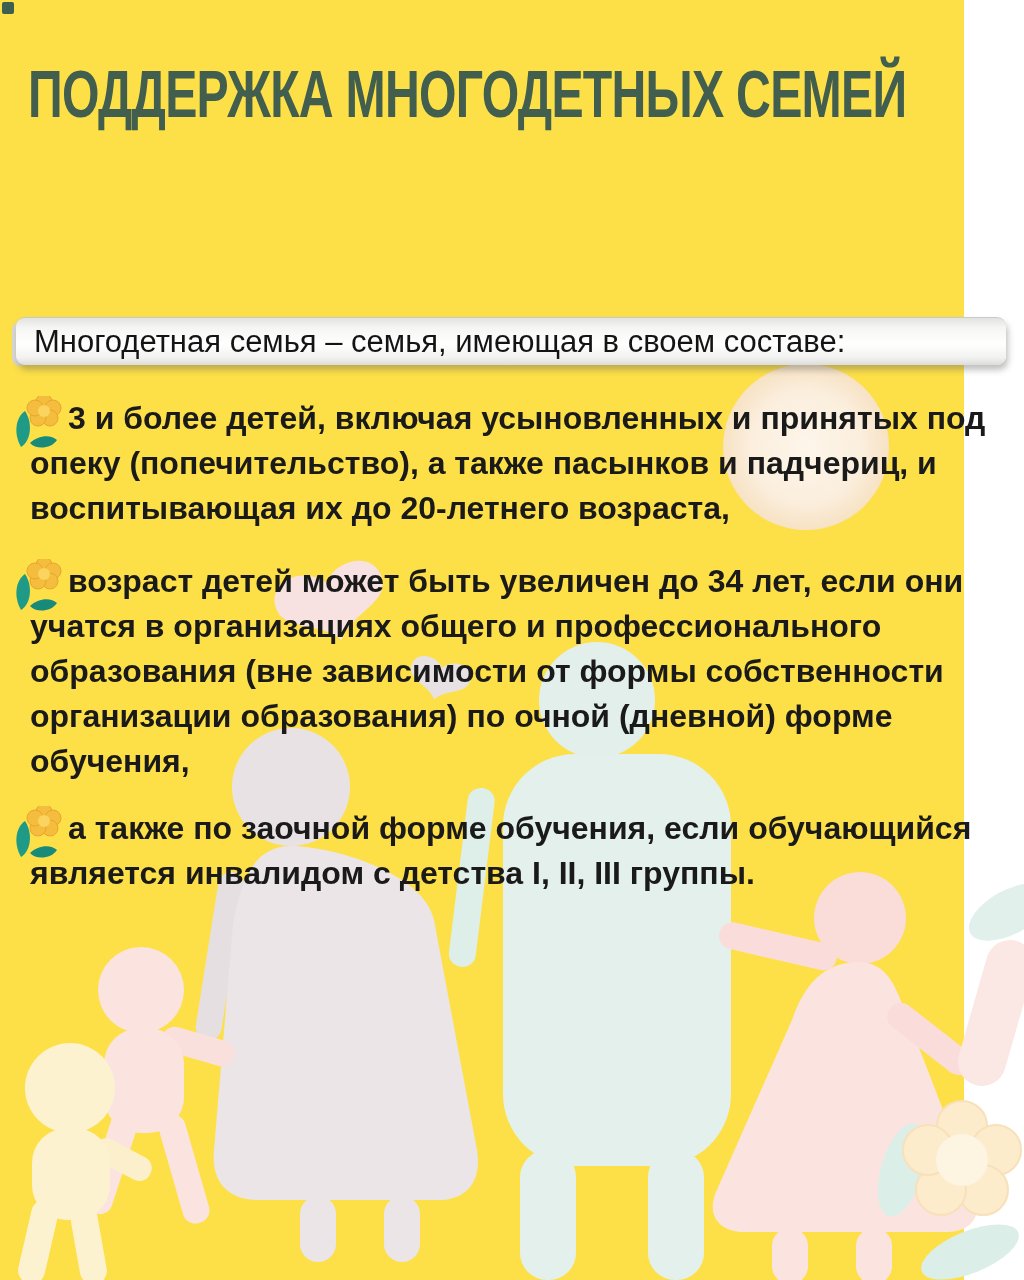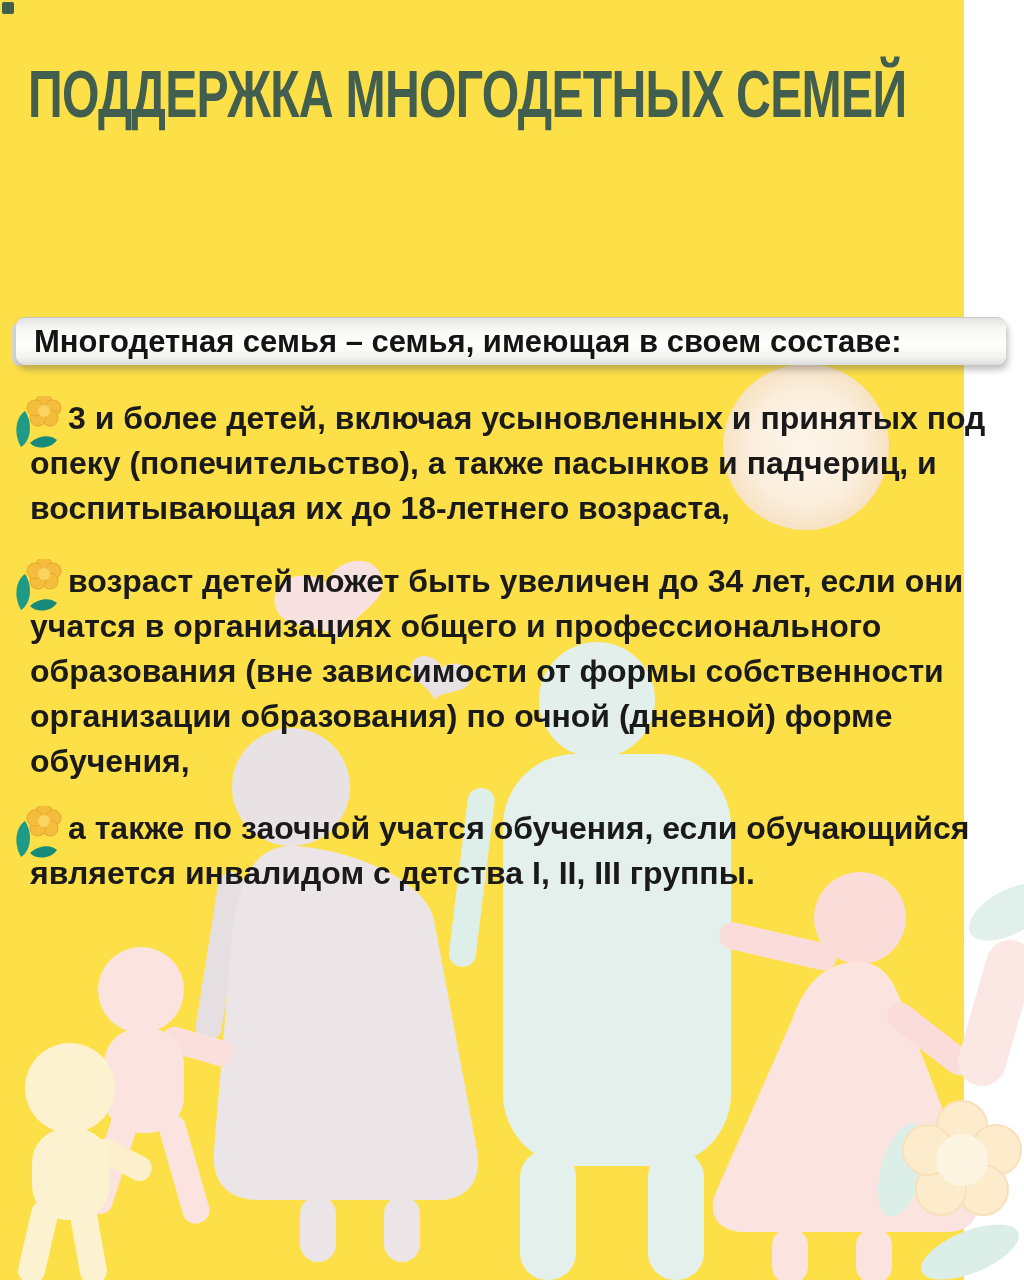--- a/index.html
+++ b/index.html
@@ -19,21 +19,21 @@
     letter-spacing:-1px;white-space:nowrap;
     transform:scaleX(0.73);transform-origin:0 0;}
 
   
   .banner-cap{position:absolute;left:12px;top:322px;width:16px;height:44px;background:#d7d7d5;border-radius:8px;z-index:1;}
   .banner{position:absolute;left:16px;top:317px;width:990px;height:47px;z-index:2;
     background:linear-gradient(180deg,#e2e2e0 0%,#f5f5f3 20%,#ffffff 55%,#f2f2f0 84%,#dcdcda 100%);
     border-radius:9px;border-top:1px solid #c9c9c7;
     box-shadow:2px 5px 6px rgba(90,90,90,0.38);
     display:flex;align-items:center;}
-  .banner-text{font-weight:bold;font-size:31px;color:#141414;padding-left:18px;white-space:nowrap;}
+  .banner-text{font-weight:normal;font-size:31px;color:#141414;padding-left:18px;white-space:nowrap;}
 
   
   .bullet{position:absolute;left:30px;width:970px;z-index:2;}
   .bullet-1{top:396px;}
   .bullet-2{top:559px;}
   .bullet-3{top:806px;}
   .bullet .flower{position:absolute;left:-20px;top:0px;width:52px;height:54px;}
   .bullet .text{font-weight:bold;font-size:32px;line-height:45px;color:#1a1a1a;
     white-space:pre-line;text-indent:38px;letter-spacing:0px;}
 </style>
@@ -140,21 +140,21 @@
         <circle cx="34" cy="6" r="8"></circle>
           <circle cx="43" cy="12" r="8"></circle>
         <circle cx="40" cy="22" r="8"></circle>
           <circle cx="28" cy="22" r="8"></circle>
         <circle cx="25" cy="12" r="8"></circle>
       </g>
       <circle cx="34" cy="15" r="6" fill="#fad45e"></circle>
     </svg>
     <div class="text">3 и более детей, включая усыновленных и принятых под
 опеку (попечительство), а также пасынков и падчериц, и
-воспитывающая их до 18-летнего возраста,</div>
+воспитывающая их до 20-летнего возраста,</div>
   </div>
 
   <div class="bullet bullet-2">
     <svg class="flower" viewBox="0 0 52 54">
       <path d="M15 15 C6 21 3 37 11 51 C21 45 23 27 15 15 Z" fill="#1f9a87"></path>
       <path d="M20 47 C28 39 41 38 47 44 C41 53 26 54 20 47 Z" fill="#178a79"></path>
       <g fill="#f5bd3d" stroke="#e8a62e" stroke-width="1">
         <circle cx="34" cy="6" r="8"></circle>
           <circle cx="43" cy="12" r="8"></circle>
         <circle cx="40" cy="22" r="8"></circle>
@@ -176,17 +176,17 @@
       <path d="M20 47 C28 39 41 38 47 44 C41 53 26 54 20 47 Z" fill="#178a79"></path>
       <g fill="#f5bd3d" stroke="#e8a62e" stroke-width="1">
         <circle cx="34" cy="6" r="8"></circle>
           <circle cx="43" cy="12" r="8"></circle>
         <circle cx="40" cy="22" r="8"></circle>
           <circle cx="28" cy="22" r="8"></circle>
         <circle cx="25" cy="12" r="8"></circle>
       </g>
       <circle cx="34" cy="15" r="6" fill="#fad45e"></circle>
     </svg>
-    <div class="text">а также по заочной учатся обучения, если обучающийся
+    <div class="text">а также по заочной форме обучения, если обучающийся
 является инвалидом с детства I, II, III группы.</div>
   </div>
 
 </div>
 
 </body></html>

